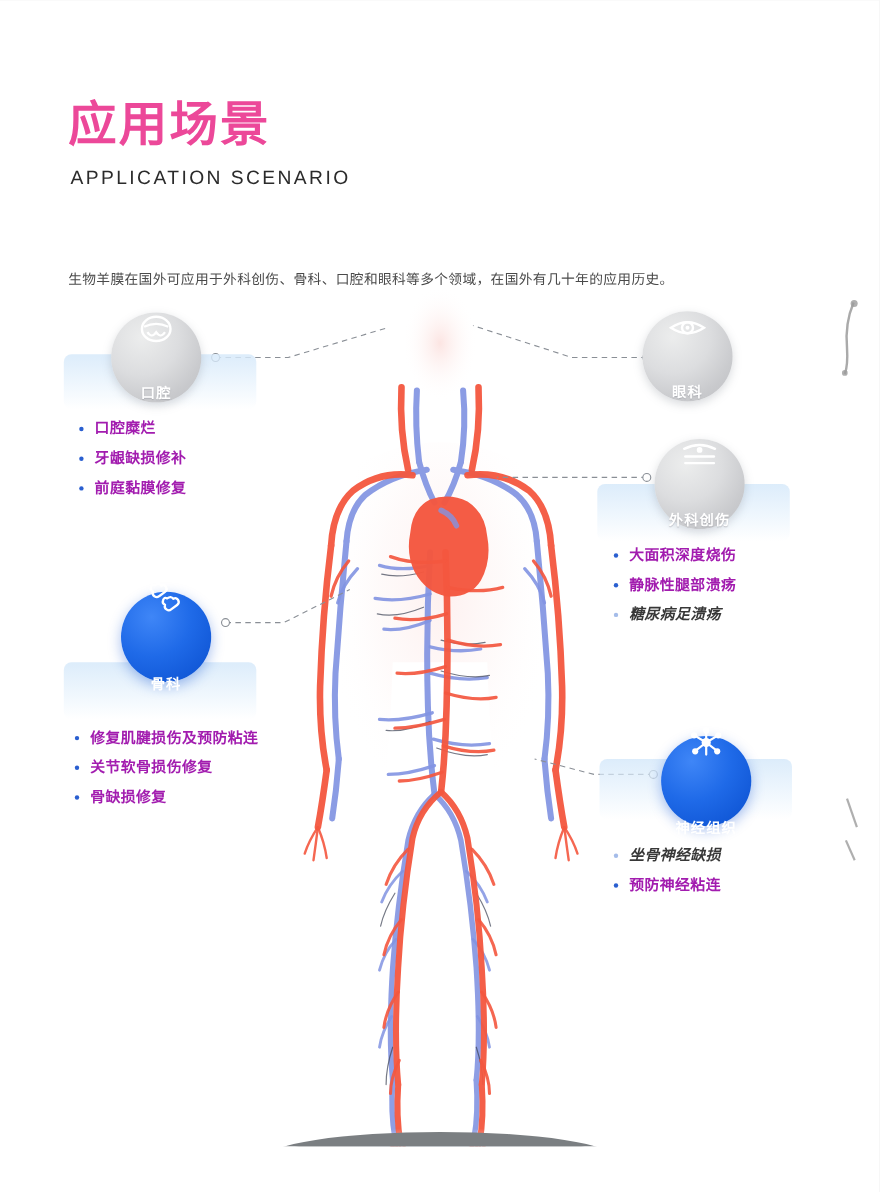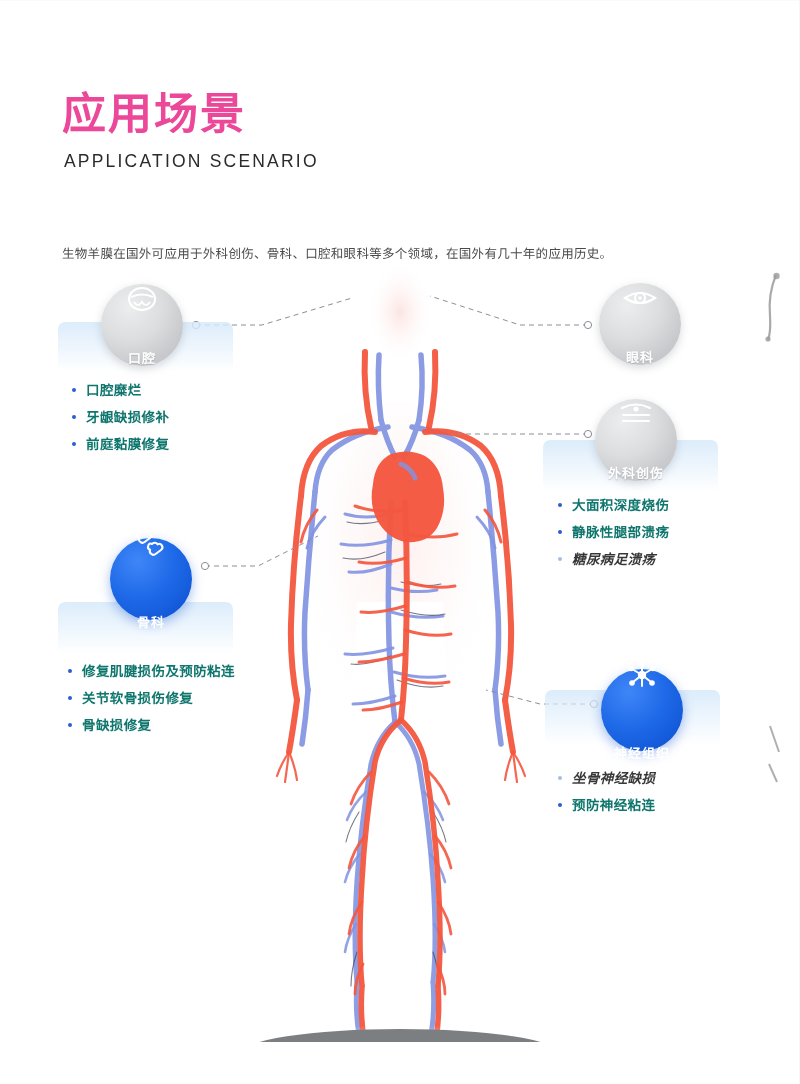--- a/index.html
+++ b/index.html
@@ -68,31 +68,31 @@
   }
   .badge .glyph{height:30px;display:flex;align-items:center;justify-content:center;margin-bottom:2px;}
   .badge .blabel{
     font-size:13px;font-weight:bold;letter-spacing:1px;line-height:15px;
     font-family:"DejaVu Sans","Liberation Sans",sans-serif;
   }
   .badge.gray .blabel{color:#ffffff;text-shadow:0 1px 1px rgba(150,152,158,.55);}
   .badge.blue .blabel{color:#ffffff;margin-top:18px;}
 
   .badge-oral{left:101px;top:284px;}
-  .badge-eye{left:599px;top:283px;}
+  .badge-eye{left:584px;top:283px;}
   .badge-surg{left:595px;top:399px;}
   .badge-ortho{left:110px;top:538px;}
   .badge-nerve{left:601px;top:669px;}
 
   
   .bullets{position:absolute;}
   .bullets li{
     list-style:none;
     font-size:13.5px;line-height:27px;
-    color:#0f766e;font-weight:bold;letter-spacing:.4px;
+    color:#a21caf;font-weight:bold;letter-spacing:.4px;
     white-space:nowrap;position:relative;padding-left:16px;
     font-family:"DejaVu Sans","Liberation Sans",sans-serif;
   }
   .bullets ul{margin:0;padding:0;}
   .bullets li:before{
     content:"";position:absolute;left:2px;top:11px;
     width:4px;height:4px;border-radius:50%;background:#2a5fd0;
   }
   .bullets li.dim{color:#000000;opacity:.78;font-style:italic;}
   .bullets li.dim:before{background:#6f95dd;opacity:.8;}

